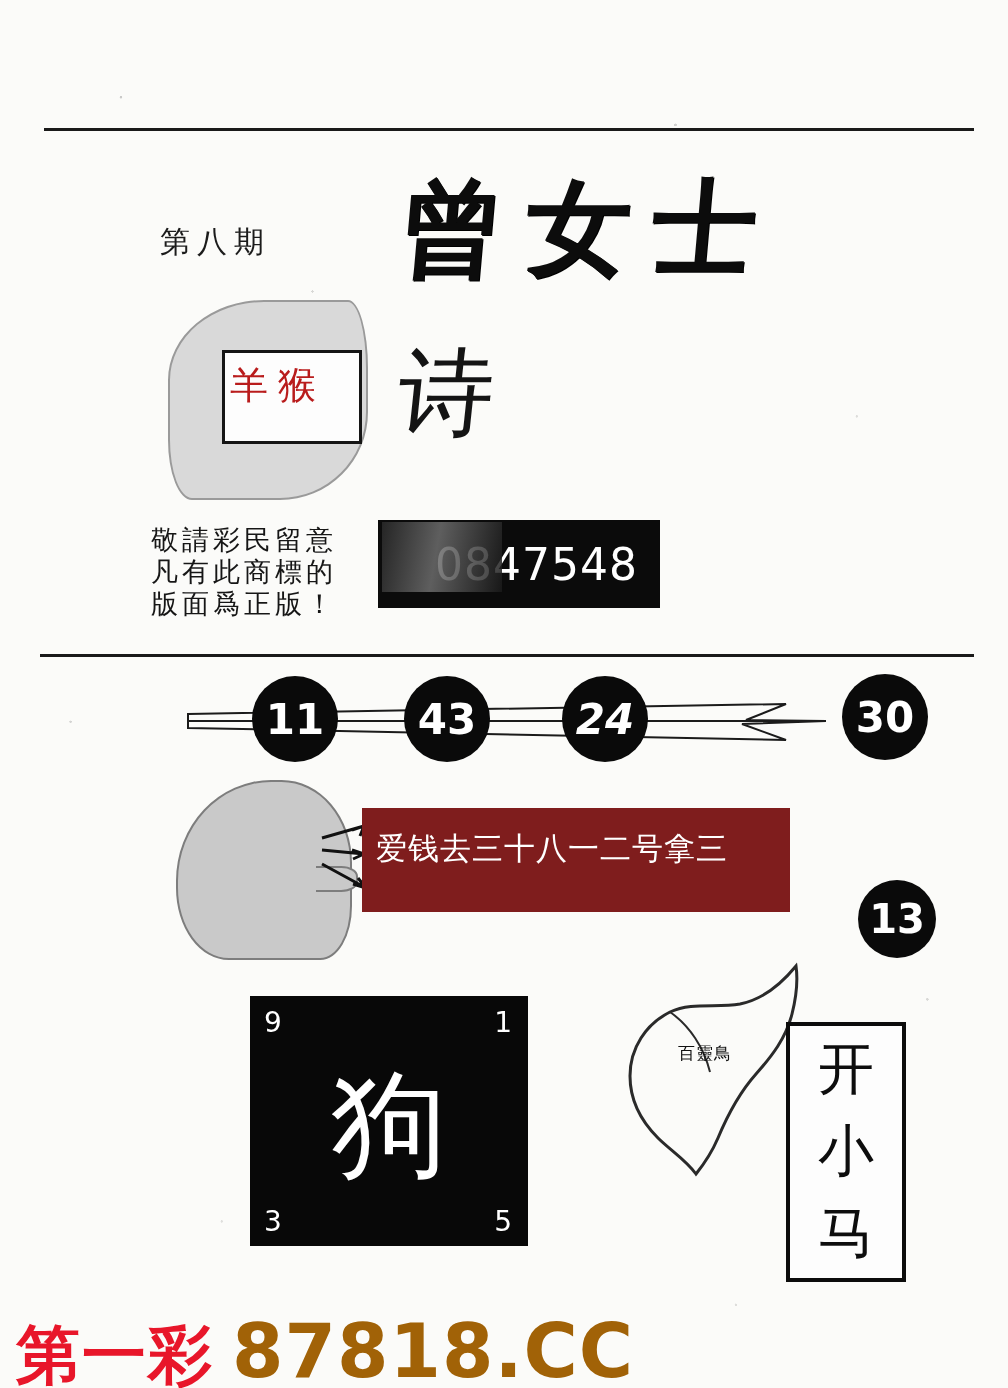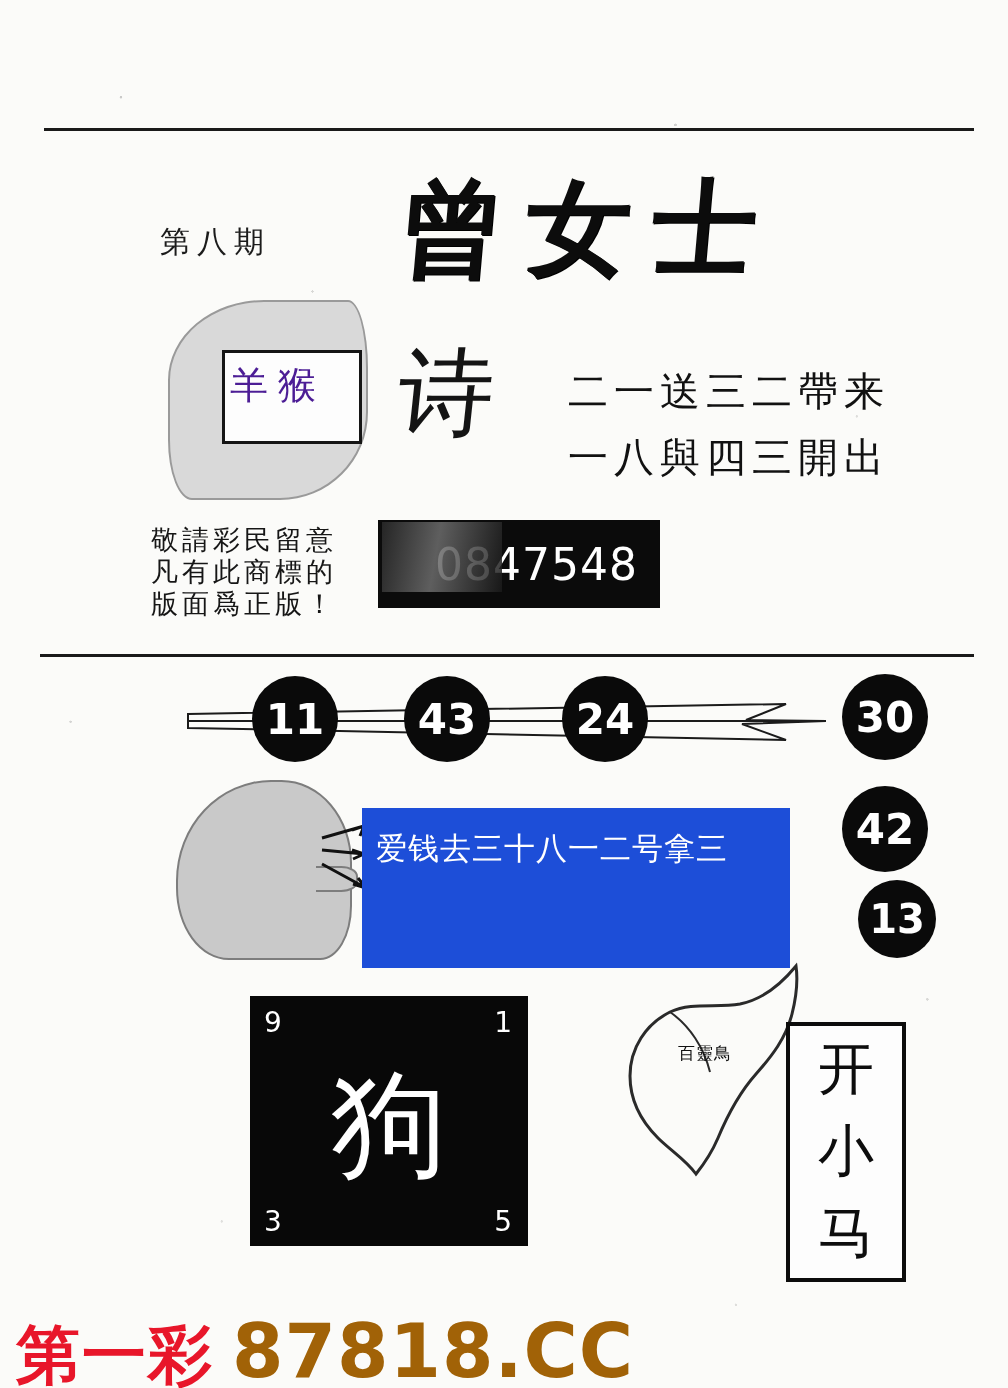--- a/index.html
+++ b/index.html
@@ -91,21 +91,21 @@
     width: 134px; height: 88px;
     background: #fdfdfd;
     border: 3px solid #151515;
   }
   .zodiac-pair {
     position: absolute;
     left: 62px; top: 60px;
     font-family: "DejaVu Serif", serif;
     font-size: 38px;
     letter-spacing: 10px;
-    color: #4c1d95;
+    color: #b91c1c;
   }
 
   .poem-char {
     position: absolute;
     left: 398px; top: 330px;
     font-family: "DejaVu Serif", serif;
     font-size: 96px;
     color: #141414;
     transform: skewX(-6deg);
   }
@@ -164,21 +164,21 @@
     color: #fff;
     display: flex;
     align-items: center;
     justify-content: center;
     font-family: "DejaVu Sans", sans-serif;
     font-weight: 700;
     font-size: 42px;
   }
   .ball.b1 { left: 252px; top: 676px; }
   .ball.b2 { left: 404px; top: 676px; }
-  .ball.b3 { left: 562px; top: 676px; }
+  .ball.b3 { left: 562px; top: 676px; font-style: italic; }
   .ball.r1 { left: 842px; top: 674px; }
   .ball.r2 { left: 842px; top: 786px; }
   .ball.r3 { left: 858px; top: 880px; width: 78px; height: 78px; font-size: 40px; }
 
   .arrow-band {
     position: absolute;
     left: 186px; top: 700px;
     width: 640px; height: 42px;
   }
   .arrow-band svg { display: block; }
@@ -207,22 +207,22 @@
   }
   .speech-arrows {
     position: absolute;
     left: 318px; top: 820px;
     width: 60px; height: 90px;
   }
 
   .message {
     position: absolute;
     left: 362px; top: 808px;
-    width: 428px; height: 160px;
-    background: #1d4ed8;
+    width: 428px; height: 104px;
+    background: #7f1d1d;
     color: #fff;
     box-sizing: border-box;
     padding: 12px 14px 0 14px;
     font-family: "DejaVu Serif", serif;
     font-size: 31px;
     line-height: 56px;
     letter-spacing: 1px;
   }
 
   
@@ -317,24 +317,20 @@
   <div class="brand">曾女士</div>
 
   <div class="scroll">
     <div class="blob"></div>
     <div class="inner"></div>
     <div class="zodiac-pair">羊猴</div>
   </div>
 
   <div class="poem-char">诗</div>
 
-  <div class="verse">
-    <div>二一送三二帶来</div>
-    <div>一八與四三開出</div>
-  </div>
 
   <div class="notice">
     <div>敬請彩民留意</div>
     <div>凡有此商標的</div>
     <div>版面爲正版！</div>
   </div>
 
   <div class="phone-box">
     <span>0847548</span>
   </div>
@@ -347,21 +343,20 @@
       <path d="M2 14 L600 4 L560 20 L640 21 L556 24 L600 40 L2 28 Z" fill="none" stroke="#1b1b1b" stroke-width="2"></path>
       <path d="M2 21 L636 21" stroke="#1b1b1b" stroke-width="2"></path>
     </svg>
   </div>
 
   <div class="ball b1">11</div>
   <div class="ball b2">43</div>
   <div class="ball b3">24</div>
 
   <div class="ball r1">30</div>
-  <div class="ball r2">42</div>
   <div class="ball r3">13</div>
 
   <div class="head">
     <div class="shape"></div>
     <div class="mouth"></div>
   </div>
 
   <div class="speech-arrows">
     <svg width="60" height="90" viewBox="0 0 60 90">
       <path d="M4 18 L46 6 M46 6 L34 10 M46 6 L42 16" stroke="#111" stroke-width="3" fill="none"></path>

